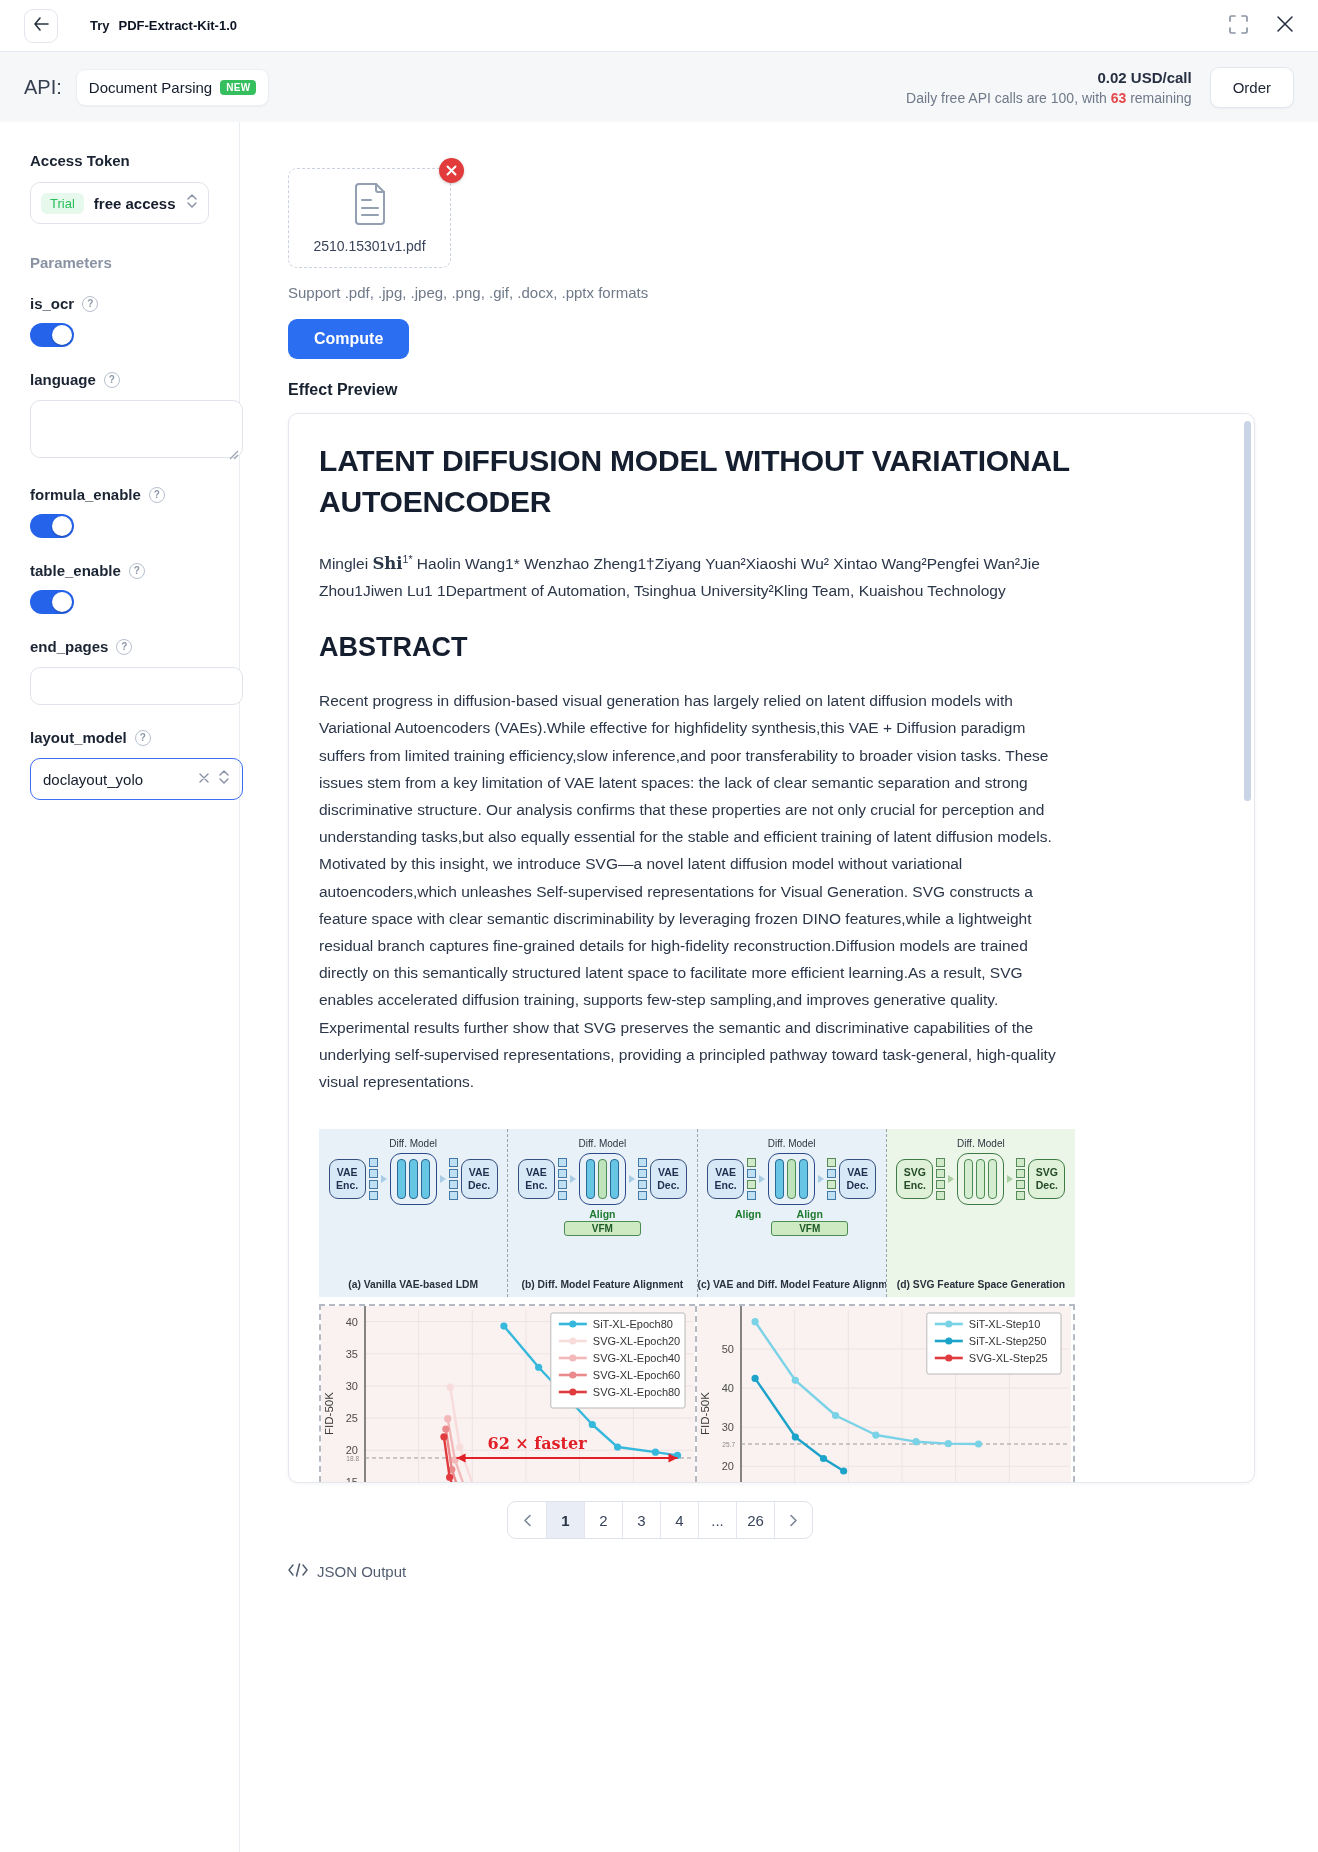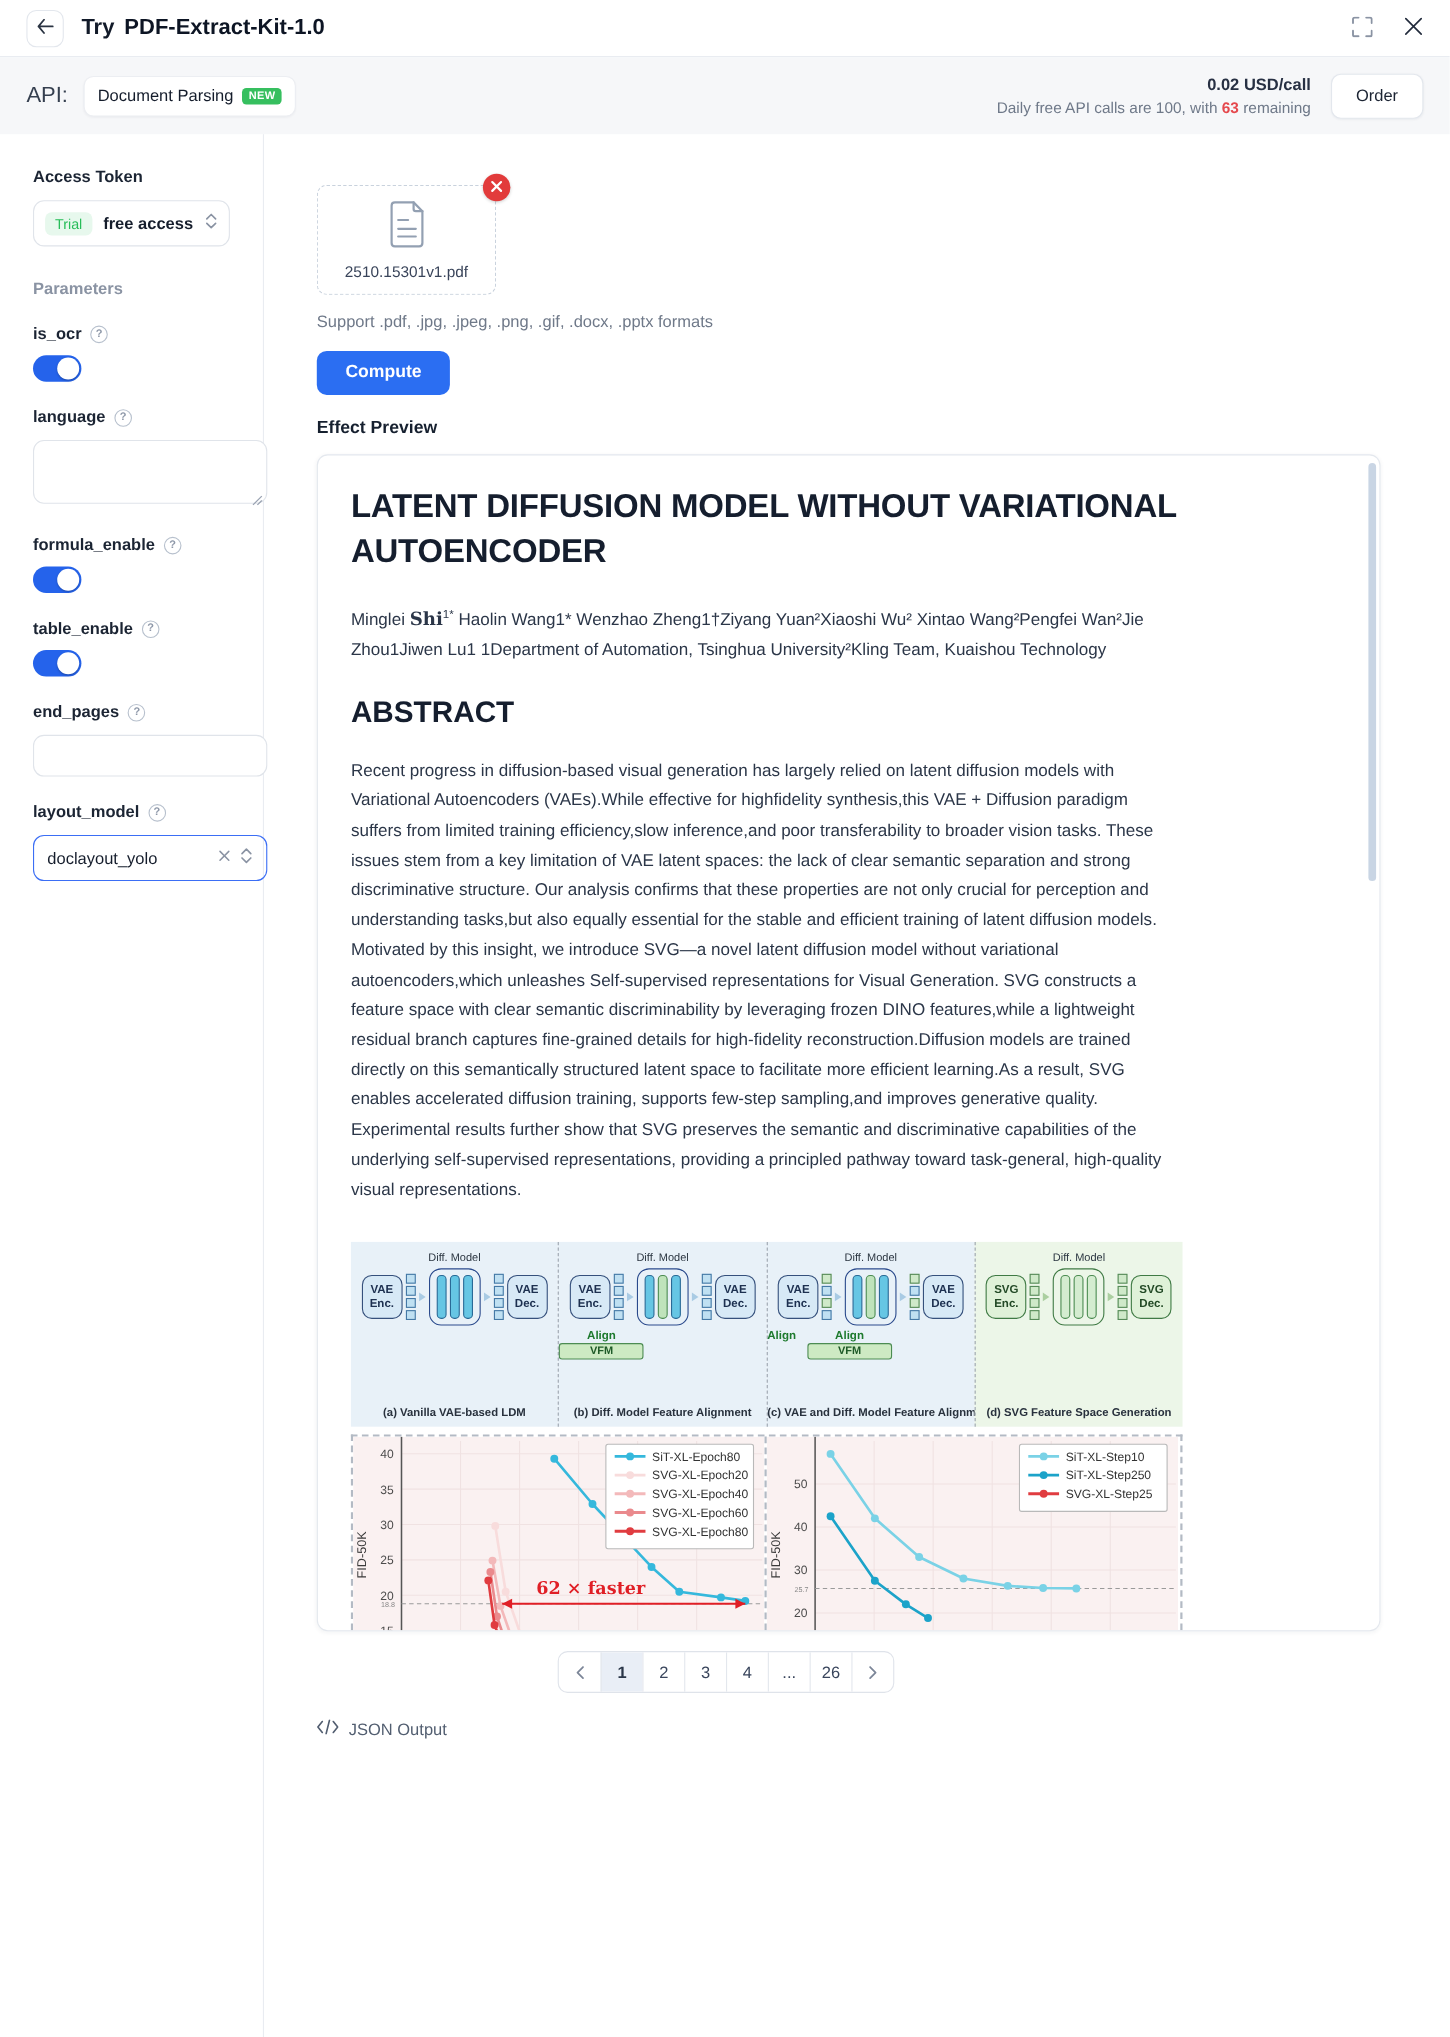--- a/index.html
+++ b/index.html
@@ -1,21 +1,21 @@
 <!DOCTYPE html>
 <html><head>
 <meta charset="utf-8">
 <style>
   * { margin:0; padding:0; box-sizing:border-box; }
   html,body { width:1318px; height:1852px; background:#fff; font-family:"Liberation Sans",sans-serif; color:#1b2433; overflow:hidden; }
 
   
   .topbar { height:52px; display:flex; align-items:center; padding:0 24px; border-bottom:1px solid #e7eaf0; background:#fff; }
   .back-btn { width:34px; height:34px; border:1px solid #e3e7ed; border-radius:9px; background:#fff; display:flex; align-items:center; justify-content:center; cursor:pointer; }
-  .win-title { margin-left:16px; font-size:20px; display:flex; gap:9px; align-items:baseline; }
+  .win-title { margin-left:32px; font-size:13px; display:flex; gap:9px; align-items:baseline; }
   .win-title .pre { font-weight:600; color:#121a29; }
   .win-title .name { font-weight:800; color:#0d1524; }
   .topbar-right { margin-left:auto; display:flex; align-items:center; gap:28px; }
   .icon-btn { background:none; border:none; cursor:pointer; display:flex; align-items:center; }
 
   
   .api-bar { height:70px; background:#f6f7f9; display:flex; align-items:center; padding:0 24px; }
   .api-label { font-size:20px; color:#353f4f; }
   .api-pill { margin-left:14px; background:#fff; border:1px solid #eceef2; border-radius:9px; padding:9px 12px; display:flex; align-items:center; gap:8px; font-size:15px; color:#141c2b; cursor:pointer; box-shadow:0 1px 2px rgba(20,30,60,.04); }
   .new-badge { background:#36bf5f; color:#fff; font-size:10px; font-weight:700; border-radius:4px; padding:2px 6px; letter-spacing:.3px; }
@@ -96,21 +96,21 @@
   .blue .arr { border-left:6px solid #a9cbe4; }
   .green .arr { border-left:6px solid #abcfa0; }
   .model { position:relative; border-radius:11px; padding:5px 6px; display:flex; gap:3px; }
   .blue .model { border:1.5px solid #2a4a8c; }
   .green .model { border:1.5px solid #3f7a44; }
   .model i { width:9px; height:40px; border-radius:4px; display:block; }
   .bar-b { background:#66c6e4; border:1px solid #2a6a96; }
   .bar-g { background:#bfe3bb; border:1px solid #4c8c52; }
   .bar-lg { background:#d4ecd0; border:1px solid #4c8c52; }
   .mlabel { position:absolute; top:-16px; left:50%; transform:translateX(-50%); font-size:10px; color:#2a3540; white-space:nowrap; }
-  .fig-sub { display:flex; justify-content:flex-start; align-items:flex-start; gap:10px; margin-top:3px; height:34px; }
+  .fig-sub { display:flex; justify-content:center; align-items:flex-start; gap:10px; margin-top:3px; height:34px; }
   .align-col { display:flex; flex-direction:column; align-items:center; gap:1px; }
   .align-txt { font-size:10.5px; font-weight:700; color:#1e7a2e; }
   .vfm { background:#cdeac3; border:1.2px solid #4c8c52; border-radius:3px; font-size:10px; font-weight:700; color:#1e5a28; padding:1px 27px; }
   .fig-cap { position:absolute; bottom:7px; left:0; width:100%; text-align:center; font-size:10.3px; font-weight:600; color:#28313d; white-space:nowrap; }
 
   
   .charts-box { margin-top:7px; border:2px dashed #b3bac4; border-bottom:none; display:flex; background:#fff; }
   .chart-wrap { height:176px; overflow:hidden; }
   .chart-wrap + .chart-wrap { border-left:2px dashed #b3bac4; }
 

